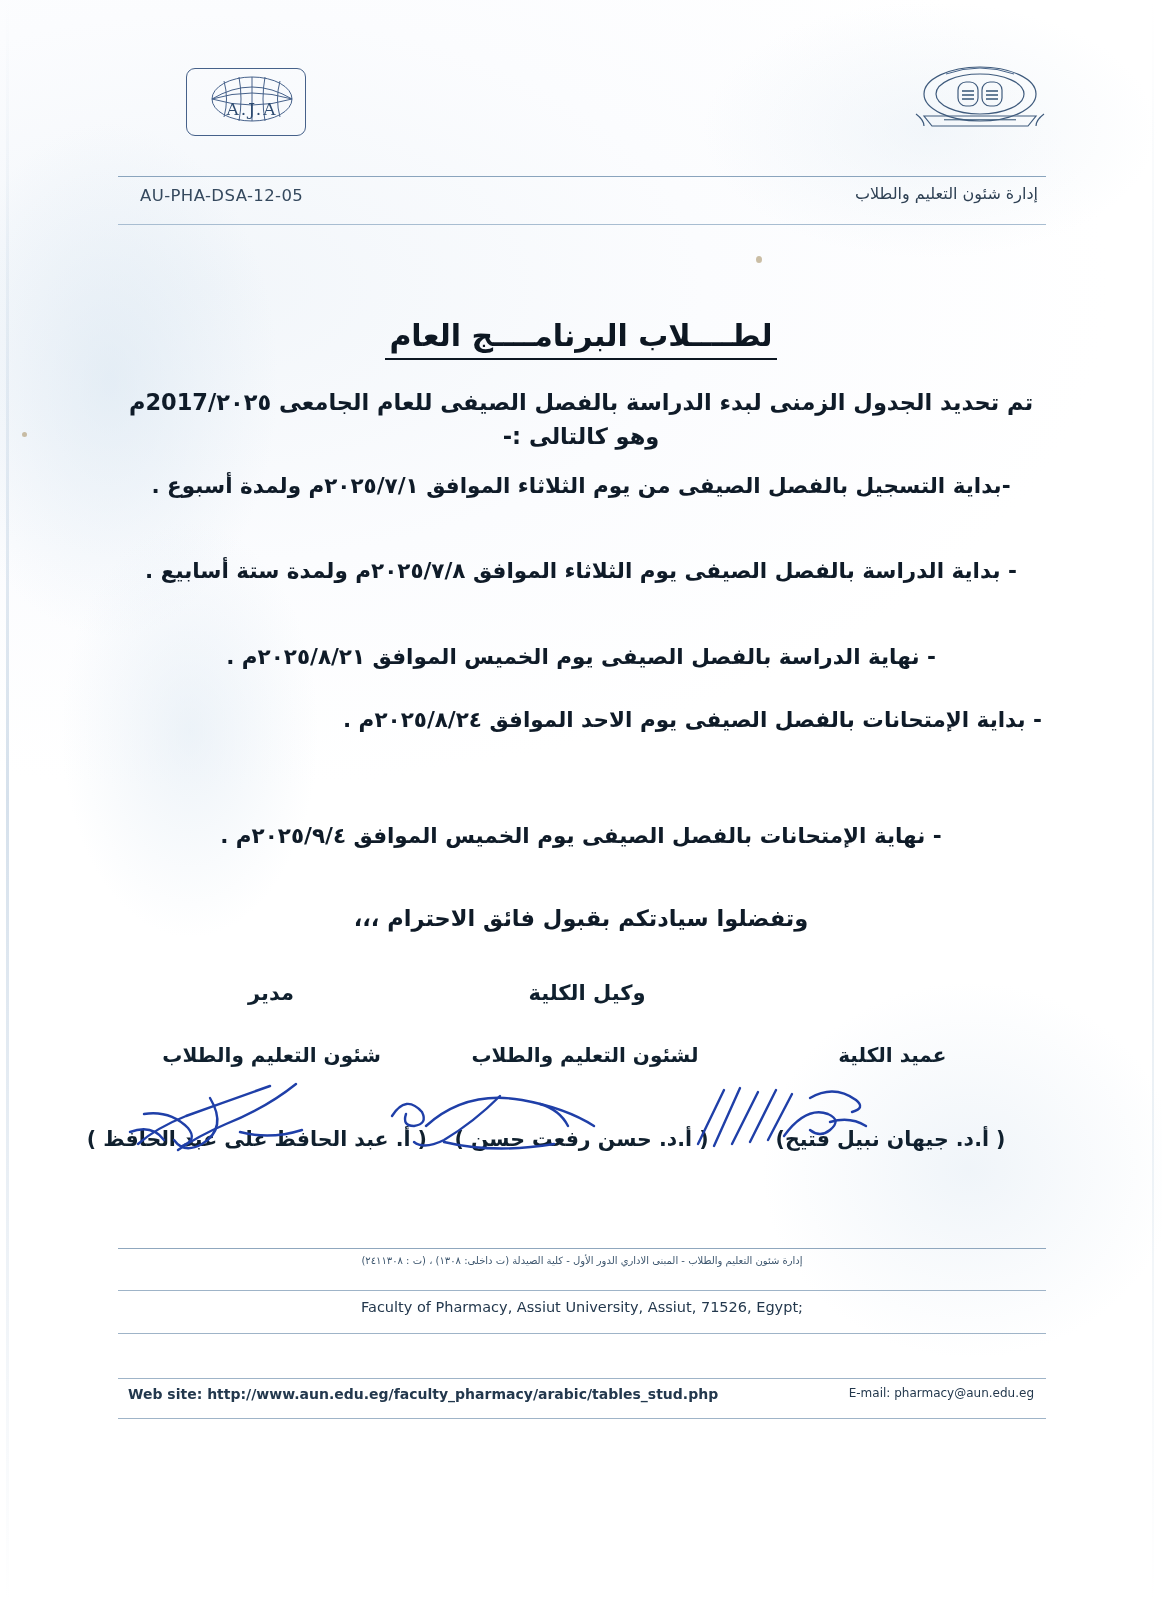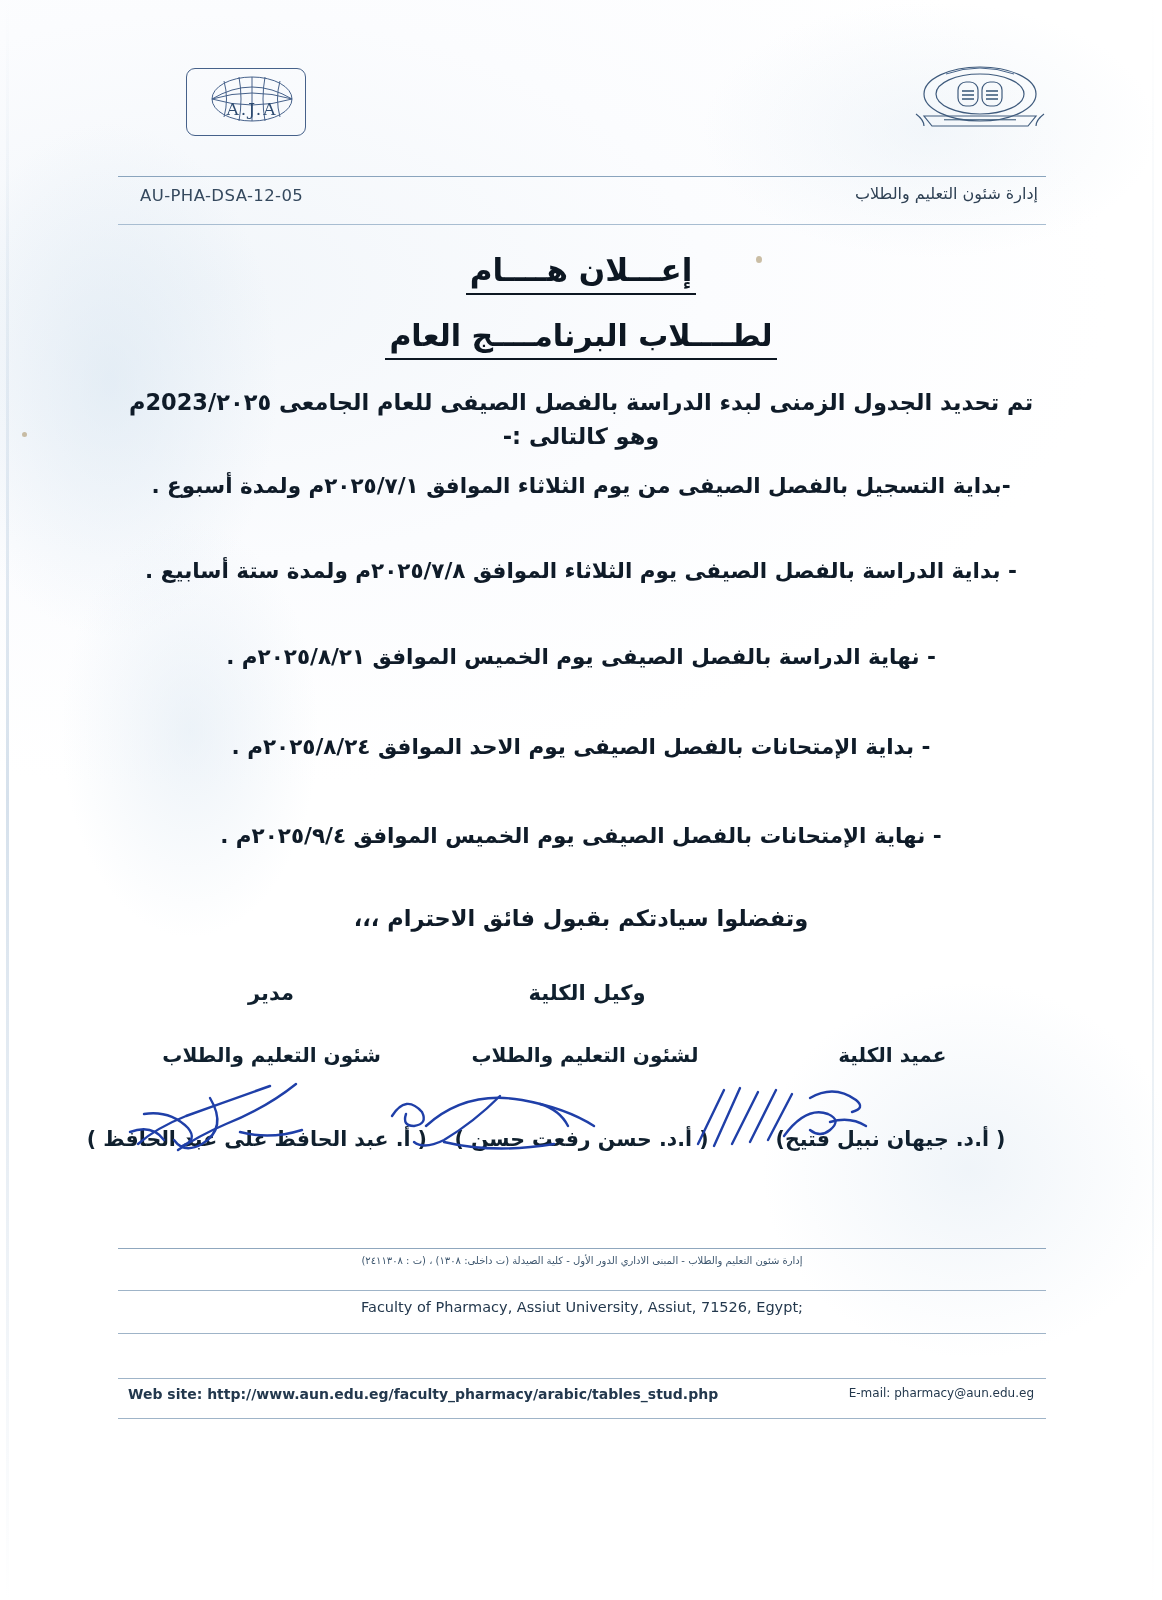--- a/index.html
+++ b/index.html
@@ -95,21 +95,21 @@
   .bullet {
     position: absolute; direction: rtl; text-align: center;
     left: 120px; width: 922px;
     font-size: 21.5px; font-weight: bold; color: #0f1b28;
     line-height: 1.5;
     white-space: nowrap;
   }
   .bl0 { top: 470px; }
   .bl1 { top: 555px; }
   .bl2 { top: 641px; }
-  .bl3 { top: 731px; }
+  .bl3 { top: 704px; text-align: right; }
   .bl4 { top: 820px; }
 
   .closing {
     position: absolute; left: 120px; width: 922px; top: 905px;
     direction: rtl; text-align: center;
     font-size: 22.5px; font-weight: bold; color: #0f1b28;
   }
 
   
   .sig-area { position: absolute; left: 118px; top: 975px; width: 928px; height: 210px; }
@@ -216,28 +216,25 @@
       </g>
       <path d="M46 14 q34 -12 68 0" fill="none" stroke="#47648a" stroke-width="1"></path>
     </svg>
   </div>
 
   <div class="rule rule-top"></div>
   <div class="doc-code">AU-PHA-DSA-12-05</div>
   <div class="dept-line">إدارة شئون التعليم والطلاب</div>
   <div class="rule rule-head2"></div>
 
-  <div class="title1">
-    <span>إعـــلان هــــام</span>
-  </div>
   <div class="title2">
     <span>لطــــلاب البرنامــــج العام</span>
   </div>
 
-  <div class="intro">تم تحديد الجدول الزمنى لبدء الدراسة بالفصل الصيفى للعام الجامعى 2023/٢٠٢٥م وهو كالتالى :-</div>
+  <div class="intro">تم تحديد الجدول الزمنى لبدء الدراسة بالفصل الصيفى للعام الجامعى 2017/٢٠٢٥م وهو كالتالى :-</div>
 
   <div class="bullet bl0">-بداية التسجيل بالفصل الصيفى من يوم الثلاثاء الموافق ٢٠٢٥/٧/١م ولمدة أسبوع .</div>
   <div class="bullet bl1">- بداية الدراسة بالفصل الصيفى يوم الثلاثاء الموافق ٢٠٢٥/٧/٨م ولمدة ستة أسابيع .</div>
   <div class="bullet bl2">- نهاية الدراسة بالفصل الصيفى يوم الخميس الموافق ٢٠٢٥/٨/٢١م .</div>
   <div class="bullet bl3">- بداية الإمتحانات بالفصل الصيفى يوم الاحد الموافق ٢٠٢٥/٨/٢٤م .</div>
   <div class="bullet bl4">- نهاية الإمتحانات بالفصل الصيفى يوم الخميس الموافق ٢٠٢٥/٩/٤م .</div>
 
   <div class="closing">وتفضلوا سيادتكم بقبول فائق الاحترام ،،،</div>
 
   <div class="sig-area">

